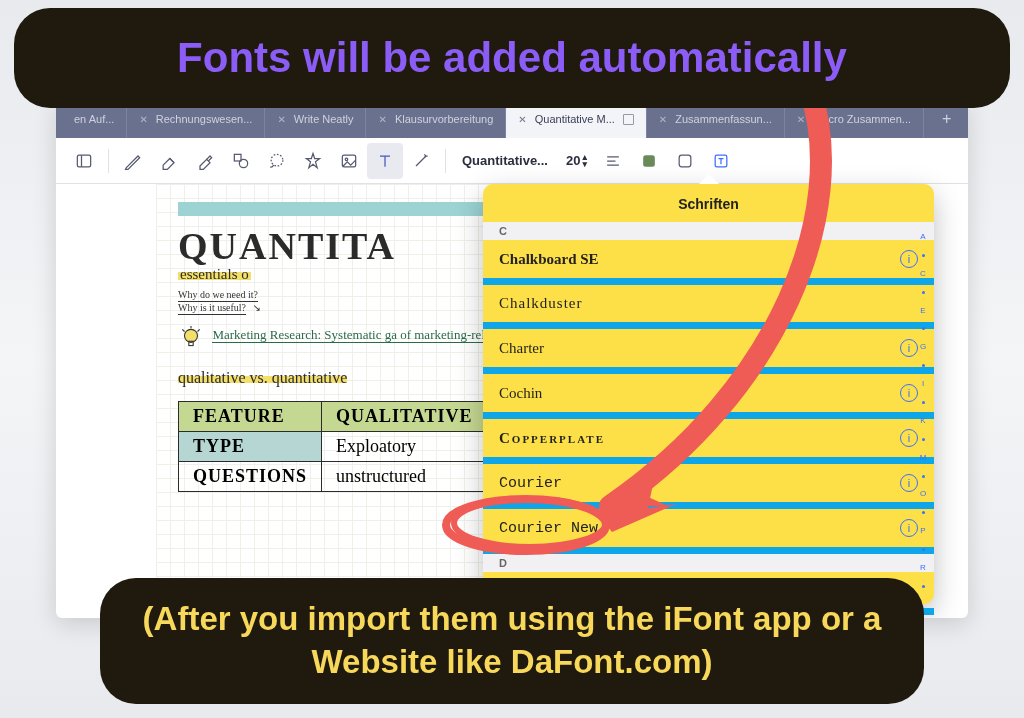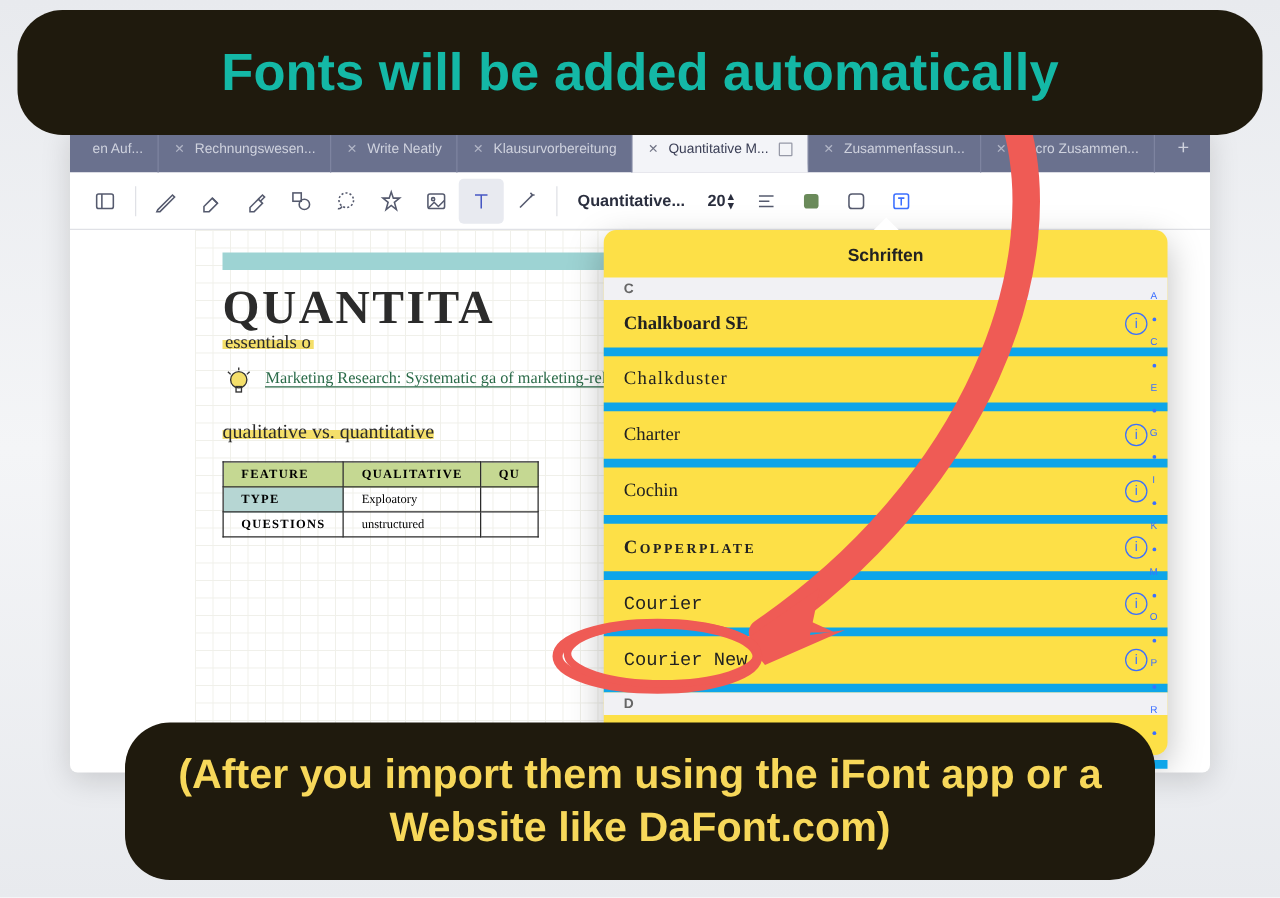--- a/index.html
+++ b/index.html
@@ -14,21 +14,21 @@
 
   
   .banner-top {
     position: absolute;
     top: 8px;
     left: 14px;
     right: 14px;
     background: #1f1a0d;
     border-radius: 36px;
     padding: 26px 30px;
-    color: #14b8a6;
+    color: #8b5cf6;
     font-size: 42px;
     font-weight: 800;
     text-align: center;
     z-index: 50;
   }
 
   .banner-bottom {
     position: absolute;
     bottom: 14px;
     left: 100px;
@@ -175,21 +175,21 @@
     font-size: 16px;
     margin-top: 18px;
     color: #2b2b2b;
   }
   .comparison .hl2 { background: linear-gradient(transparent 40%, #f4df6a 40%, #f4df6a 85%, transparent 85%); }
 
   table.feat {
     margin-top: 14px;
     border-collapse: collapse;
     font-family: "Comic Sans MS", cursive;
-    font-size: 10px;
+    font-size: 18px;
   }
   table.feat th, table.feat td {
     border: 1.5px solid #2b2b2b;
     padding: 4px 14px;
     text-align: left;
   }
   table.feat th { background: #c5d892; font-weight: 700; letter-spacing: 1px; }
   table.feat tr.t1 td:first-child { background: #b6d6d3; }
   table.feat td.f { font-weight: 700; letter-spacing: 1px; text-transform: uppercase; }
 
@@ -429,20 +429,25 @@
           <rect x="5" y="5" width="14" height="14" rx="2"></rect>
           <path d="M9 9 L15 9 M12 9 L12 16"></path>
         </svg>
     </div>
   </div>
 
   <div class="doc">
     <div class="stripe"></div>
     <div class="title-hand">QUANTITA</div>
     <div class="subtitle"><span class="hl">essentials o</span></div>
+    <div class="aside">
+      <span class="underline">Why do we need it?</span><br>
+      <span class="underline">Why is it useful?</span>
+      <span style="margin-left:4px">↘</span>
+    </div>
     <div class="para-wrap">
       <svg class="bulb" viewBox="0 0 24 24">
         <circle cx="12" cy="10" r="6" fill="#f4df6a" stroke="#333" stroke-width="1"></circle>
         <rect x="10" y="15" width="4" height="4" fill="none" stroke="#333"></rect>
         <line x1="12" y1="1" x2="12" y2="3" stroke="#333"></line>
         <line x1="4" y1="4" x2="6" y2="6" stroke="#333"></line>
         <line x1="20" y1="4" x2="18" y2="6" stroke="#333"></line>
       </svg>
       <span class="para">Marketing Research: Systematic ga of marketing-related data → prod information → decision-making</span>
     </div>

